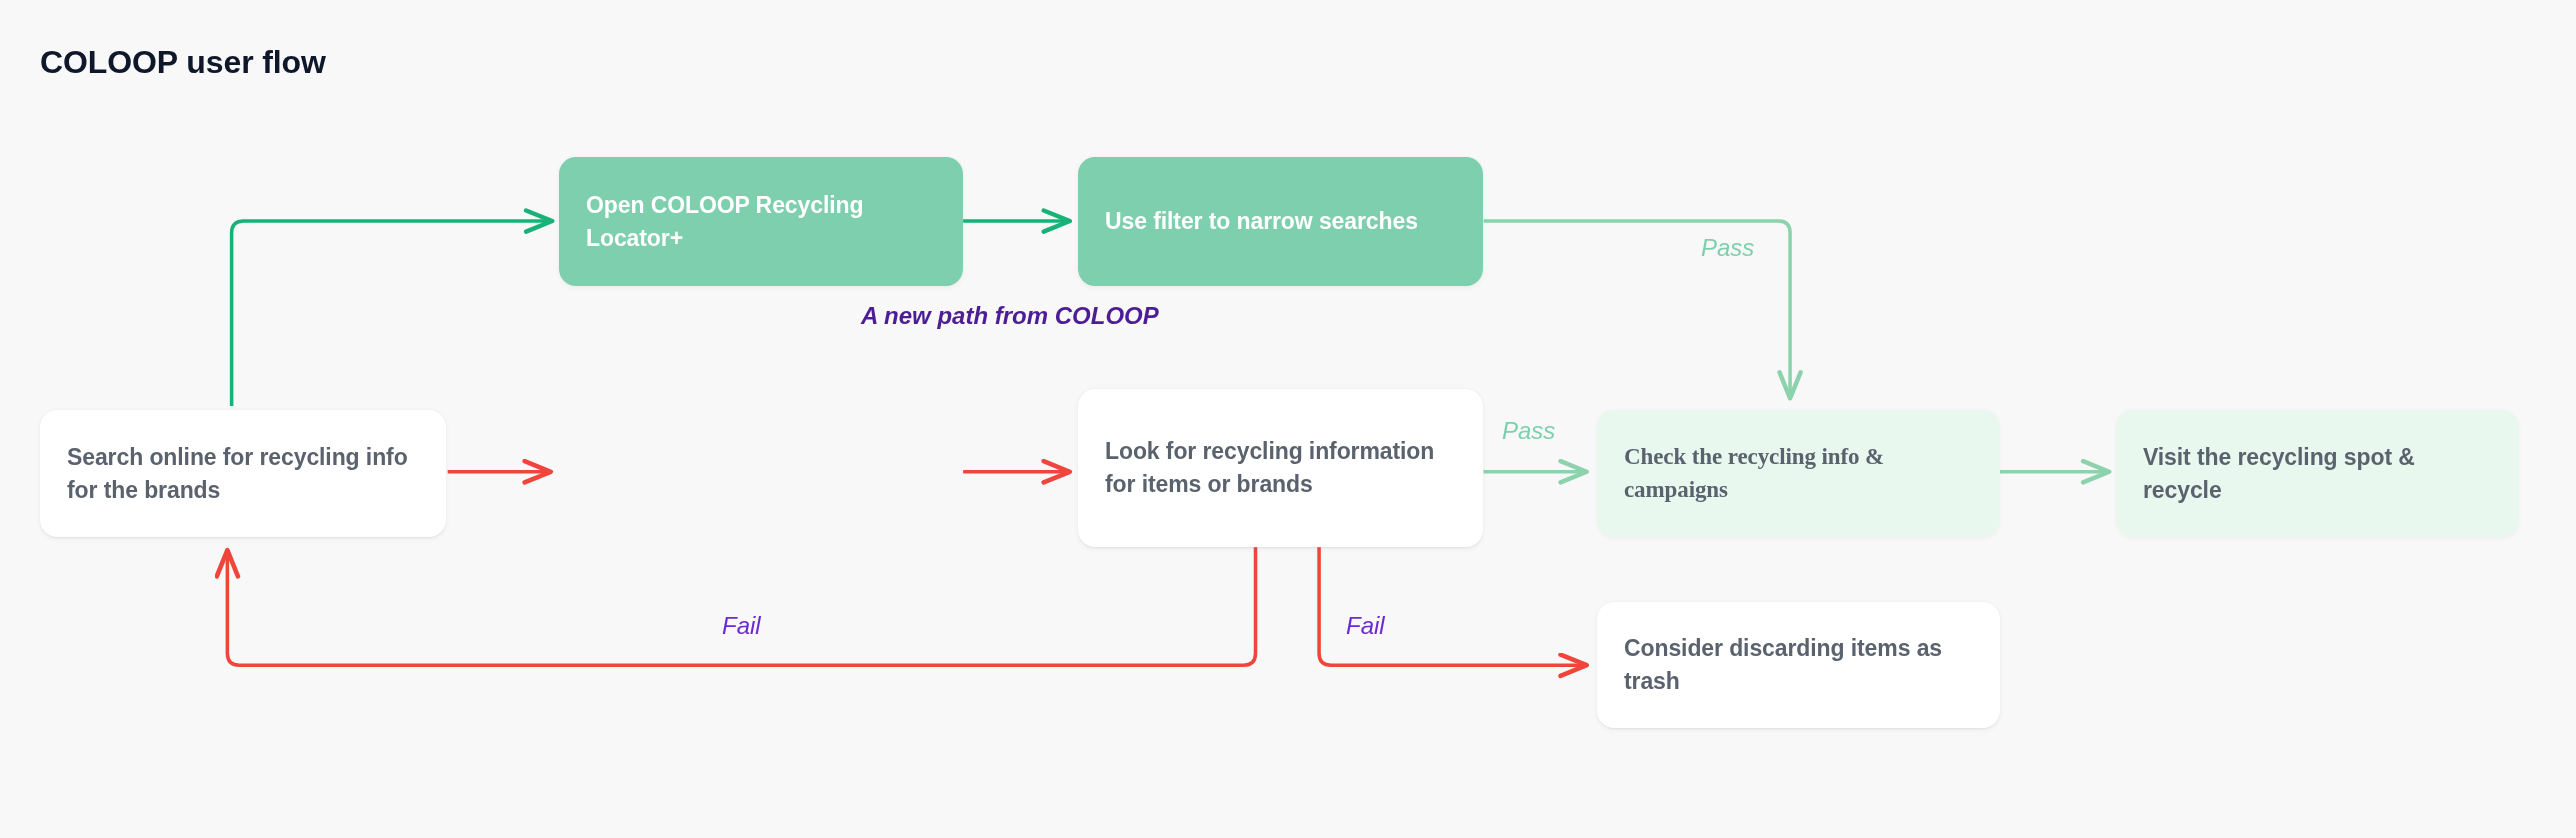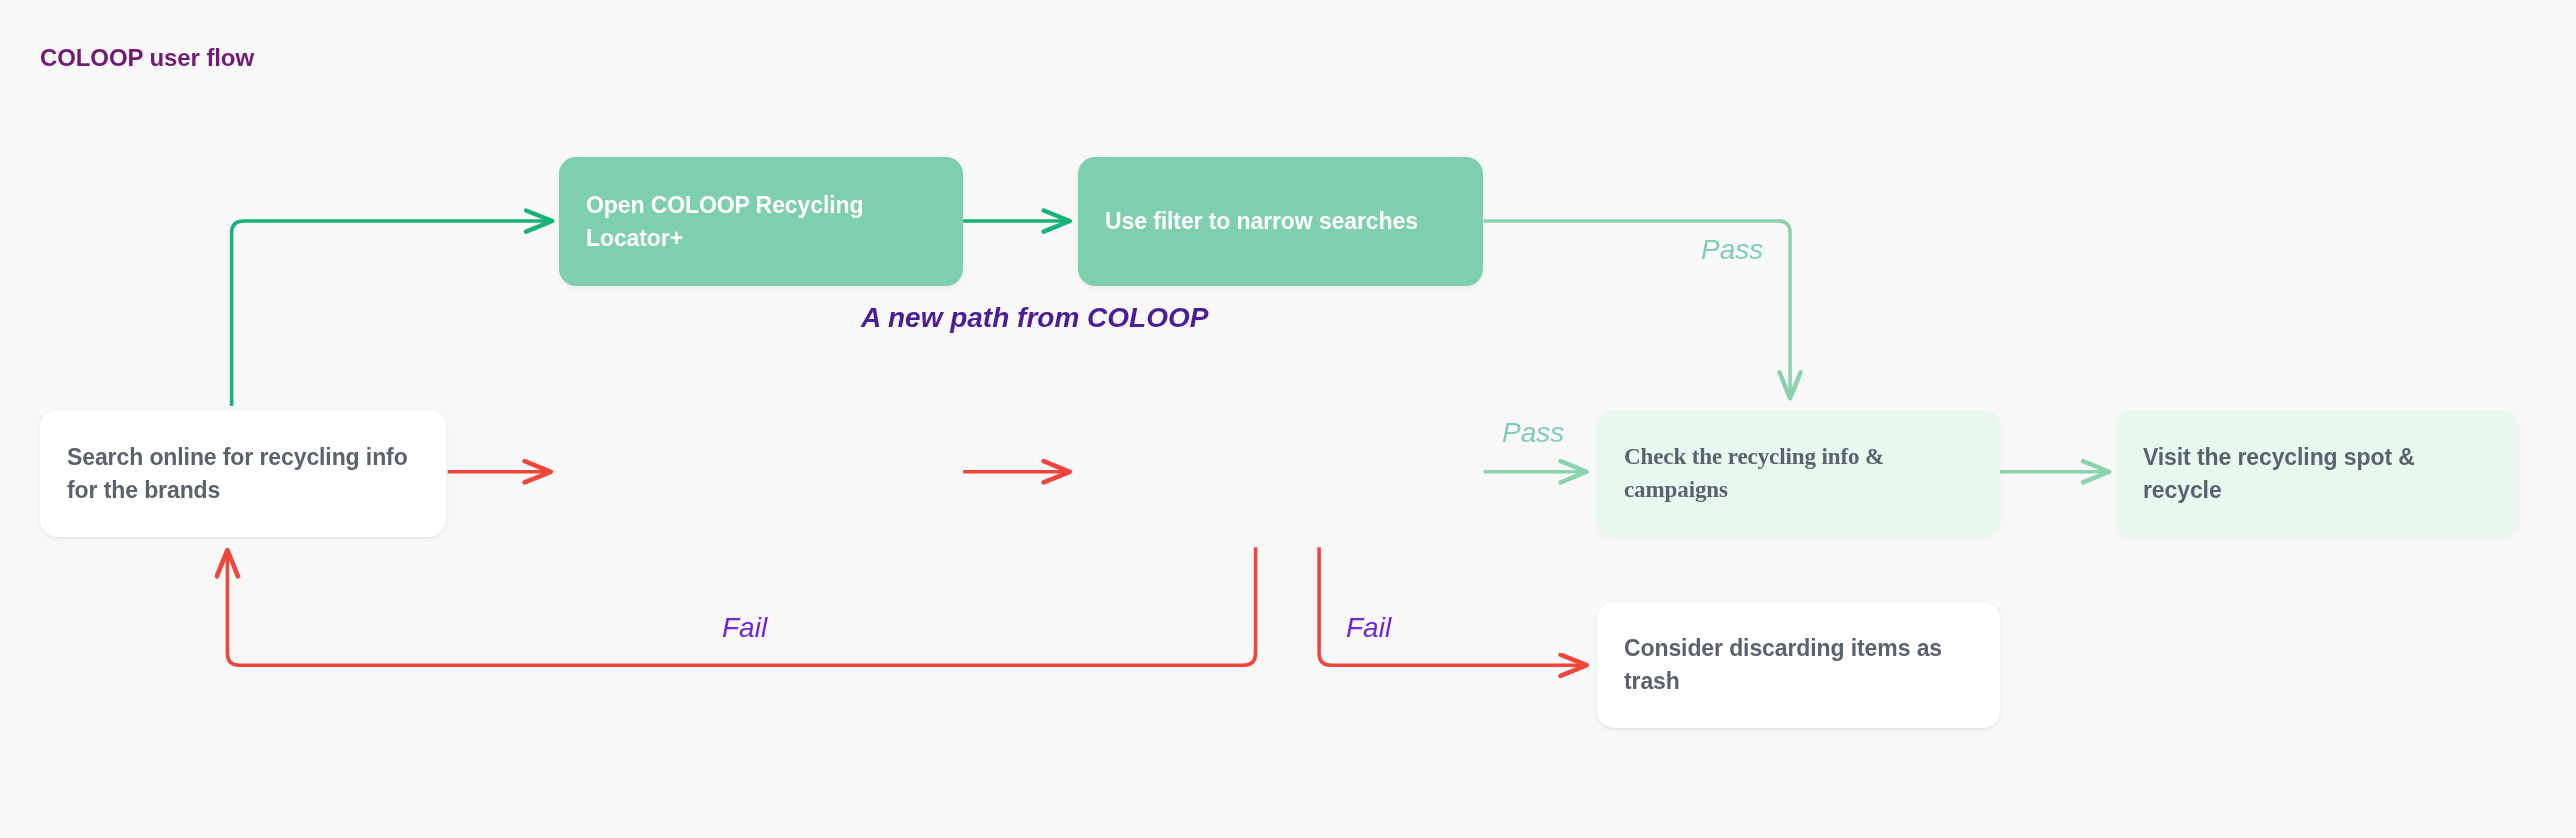--- a/index.html
+++ b/index.html
@@ -56,29 +56,29 @@
     color: #5a626e;
     font-weight: 700;
     box-shadow: 0 1.4px 5px rgba(16,24,40,0.035);
   }
   .node-text { display: block; }
 
   .page-title {
     position: absolute;
     left: 40px;
     top: 44px;
-    font-size: 24px;
+    font-size: 32px;
     font-weight: 700;
-    color: #701a75;
+    color: #0f172a;
     letter-spacing: -0.1px;
     z-index: 3;
   }
   .edge-label {
     position: absolute;
-    font-size: 28px;
+    font-size: 24px;
     font-style: italic;
     font-weight: 400;
     white-space: nowrap;
     z-index: 3;
   }
   .label-note  { color: #4c1d95; font-weight: bold; }
   .label-pass  { color: #7ecfae; }
   .label-fail  { color: #6d28d9; }
 </style>
 </head>
@@ -126,20 +126,23 @@
 
   <div class="node node-accent" style="left:559px; top:157px; width:404px; height:129px;">
     <span class="node-text">Open COLOOP Recycling Locator+</span>
   </div>
 
   <div class="node node-accent" style="left:1078px; top:157px; width:405px; height:129px;">
     <span class="node-text">Use filter to narrow searches</span>
   </div>
 
 
+  <div class="node node-plain" style="left:1078px; top:389px; width:405px; height:158px;">
+    <span class="node-text">Look for recycling information for items or brands</span>
+  </div>
 
   <div class="node node-soft" style="left:1597px; top:410px; width:403px; height:127px;font-family:Liberation Serif, serif;">
     <span class="node-text">Check the recycling info &amp; campaigns</span>
   </div>
 
   <div class="node node-soft" style="left:2116px; top:410px; width:403px; height:127px;">
     <span class="node-text">Visit the recycling spot &amp; recycle</span>
   </div>
 
   <div class="node node-plain" style="left:1597px; top:602px; width:403px; height:126px;">

